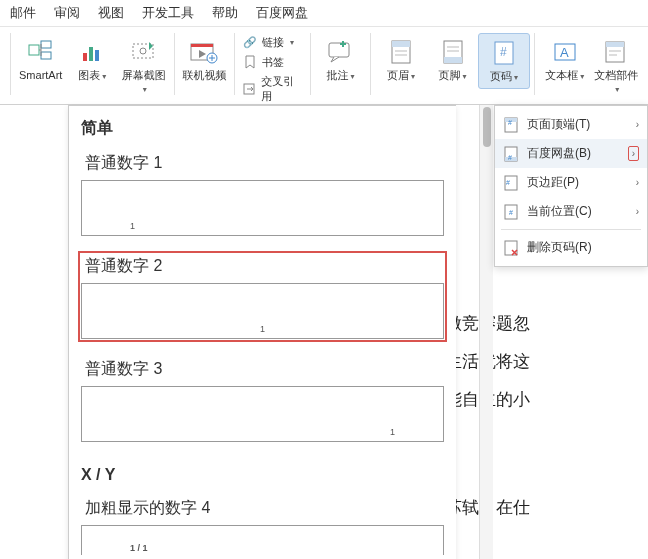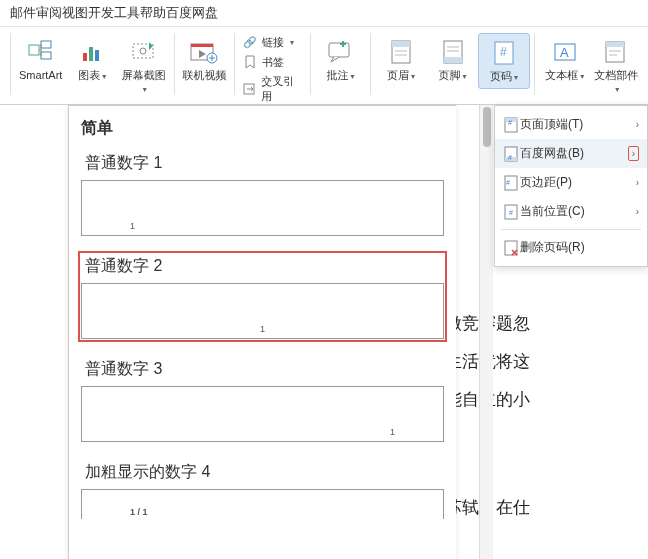--- a/index.html
+++ b/index.html
@@ -1,17 +1,17 @@
 <!DOCTYPE html>
 <html><head>
 <meta charset="utf-8">
 <style>
 *{box-sizing:border-box;margin:0;padding:0;font-family:"Microsoft YaHei",sans-serif}
 body{width:648px;height:559px;background:#fff;overflow:hidden;font-size:12px;color:#333}
-.menubar{display:flex;padding:4px 10px;border-bottom:1px solid #e5e5e5;font-size:13px}
+.menubar{display:flex;gap:18px;padding:4px 10px;border-bottom:1px solid #e5e5e5;font-size:13px}
 .menubar span{cursor:default}
 .ribbon{display:flex;align-items:flex-start;padding:6px 6px 0 6px;border-bottom:1px solid #d0d0d0;height:78px;position:relative}
 .rbtn{display:flex;flex-direction:column;align-items:center;width:54px;padding:4px 2px;cursor:default}
 .ricon{width:30px;height:30px;display:flex;align-items:center;justify-content:center}
 .rlabel{font-size:11px;margin-top:2px;text-align:center;line-height:13px}
 .vsep{width:1px;height:62px;background:#e0e0e0;margin:0 4px}
 .rstack{display:flex;flex-direction:column;gap:2px;font-size:11px}
 .rstack .row{display:flex;align-items:center;gap:4px;padding:1px 3px}
 .chev{font-size:8px;color:#666;margin-left:2px}
 .highlight{background:#d9e8f6;border:1px solid #a8c7e8;border-radius:3px}
@@ -19,21 +19,21 @@
 .gallery{position:absolute;left:68px;top:0;width:388px;height:100%;background:#fff;border:1px solid #ccc;border-right:none;overflow:hidden;padding:6px 8px;box-shadow:0 2px 6px rgba(0,0,0,0.1)}
 .gallery h4{font-size:16px;padding:6px 4px 8px;font-weight:600}
 .item{margin:4px 4px 18px}
 .item .title{font-size:16px;padding:2px 4px 6px}
 .item .preview{border:1px solid #999;height:56px;position:relative;background:#fff}
 .item .preview .pn{position:absolute;font-size:9px;color:#555}
 .item.sel{outline:2px solid #d9534f;outline-offset:1px;border-radius:0}
 .scroll{position:absolute;right:155px;top:0;width:14px;height:100%;background:#f4f4f4;border-left:1px solid #ddd}
 .scroll .thumb{width:8px;height:40px;background:#bbb;border-radius:4px;margin:2px auto}
 .contextmenu{position:absolute;right:0;top:0;width:154px;background:#fff;border:1px solid #ccc;box-shadow:0 2px 8px rgba(0,0,0,0.15);padding:4px 0}
-.cmitem{display:flex;align-items:center;padding:6px 8px;gap:1px;font-size:12px;position:relative}
+.cmitem{display:flex;align-items:center;padding:6px 8px;gap:8px;font-size:12px;position:relative}
 .cmitem .arr{position:absolute;right:8px;font-size:10px;color:#666}
 .cmitem.active{background:#eef3f8}
 .cmitem.active .arr{border:1px solid #d9534f;padding:1px 3px;border-radius:2px}
 .cmsep{height:1px;background:#e0e0e0;margin:3px 6px}
 .cmicon{width:16px;height:16px;display:flex;align-items:center;justify-content:center}
 .doctext{position:absolute;right:118px;top:200px;font-size:17px;line-height:38px;text-align:right;color:#222;z-index:-1}
 svg{display:block}
 </style>
 </head>
 <body>
@@ -205,20 +205,21 @@
       <div class="preview">
           <span class="pn" style="left:50%;bottom:4px;transform:translateX(-50%)">1</span>
         </div>
     </div>
     <div class="item">
       <div class="title">普通数字 3</div>
       <div class="preview">
           <span class="pn" style="right:48px;bottom:4px">1</span>
         </div>
     </div>
+    <h4>X / Y</h4>
     <div class="item" style="margin-bottom:4px">
       <div class="title">加粗显示的数字 4</div>
       <div class="preview" style="height:30px;border-bottom:none">
           <span class="pn" style="left:48px;bottom:2px;font-weight:bold">1 / 1</span>
         </div>
     </div>
   </div>
 
   <div class="scroll">
       <div class="thumb"></div>

